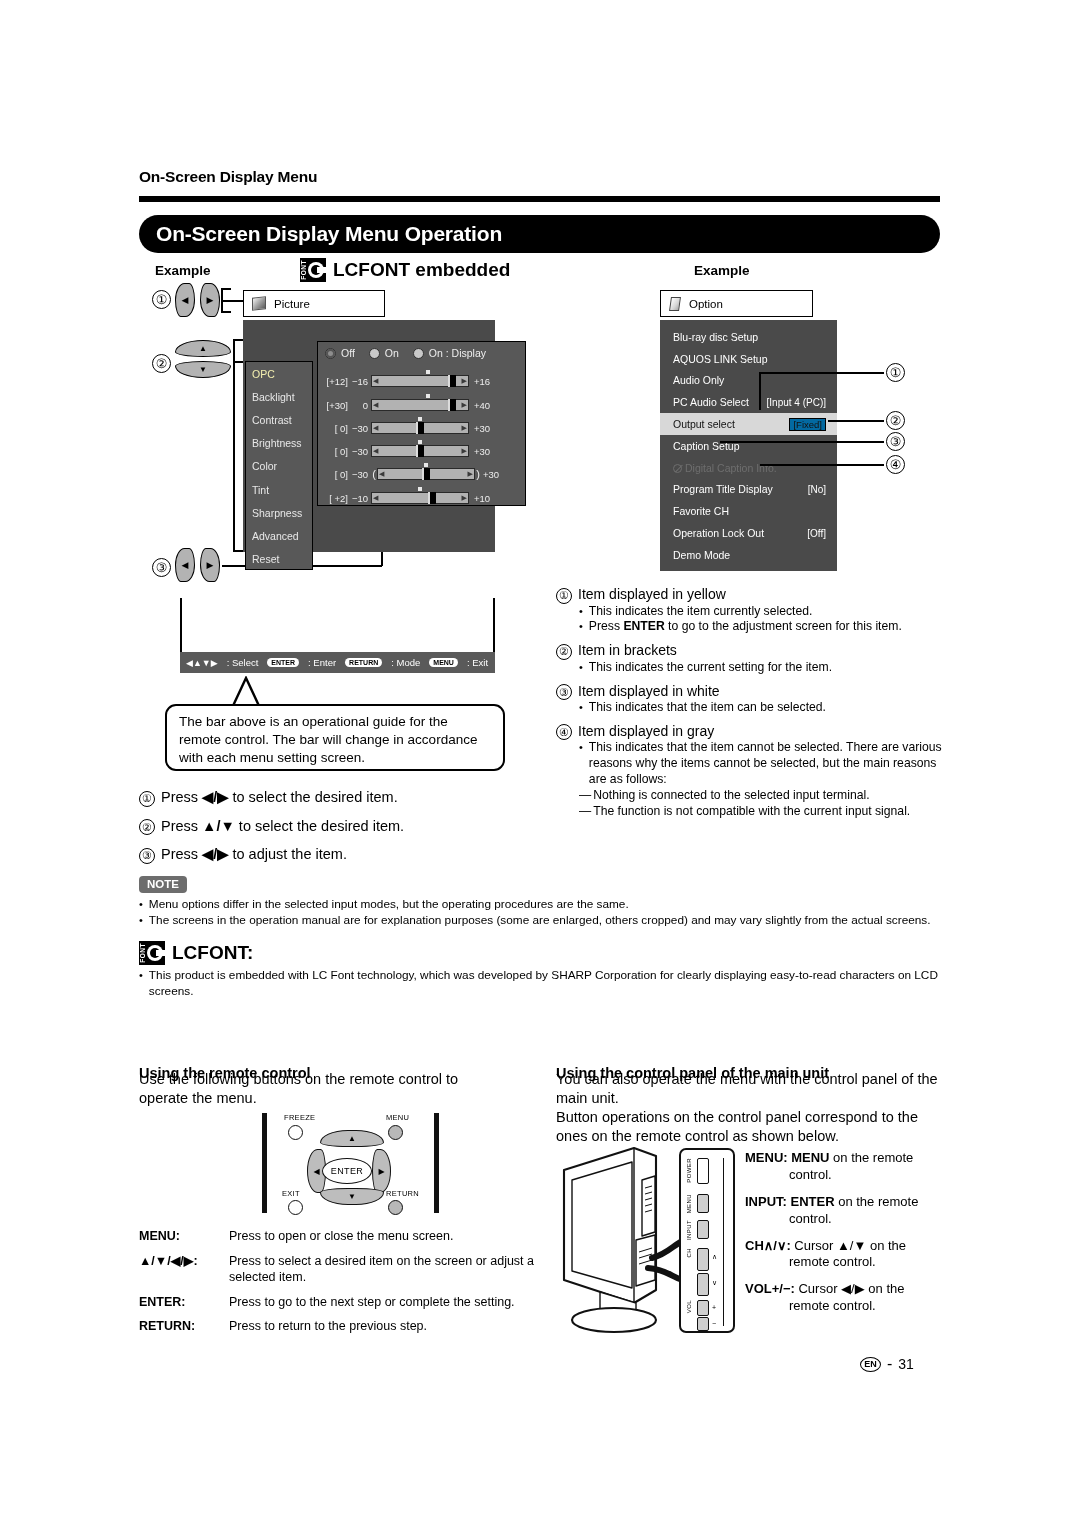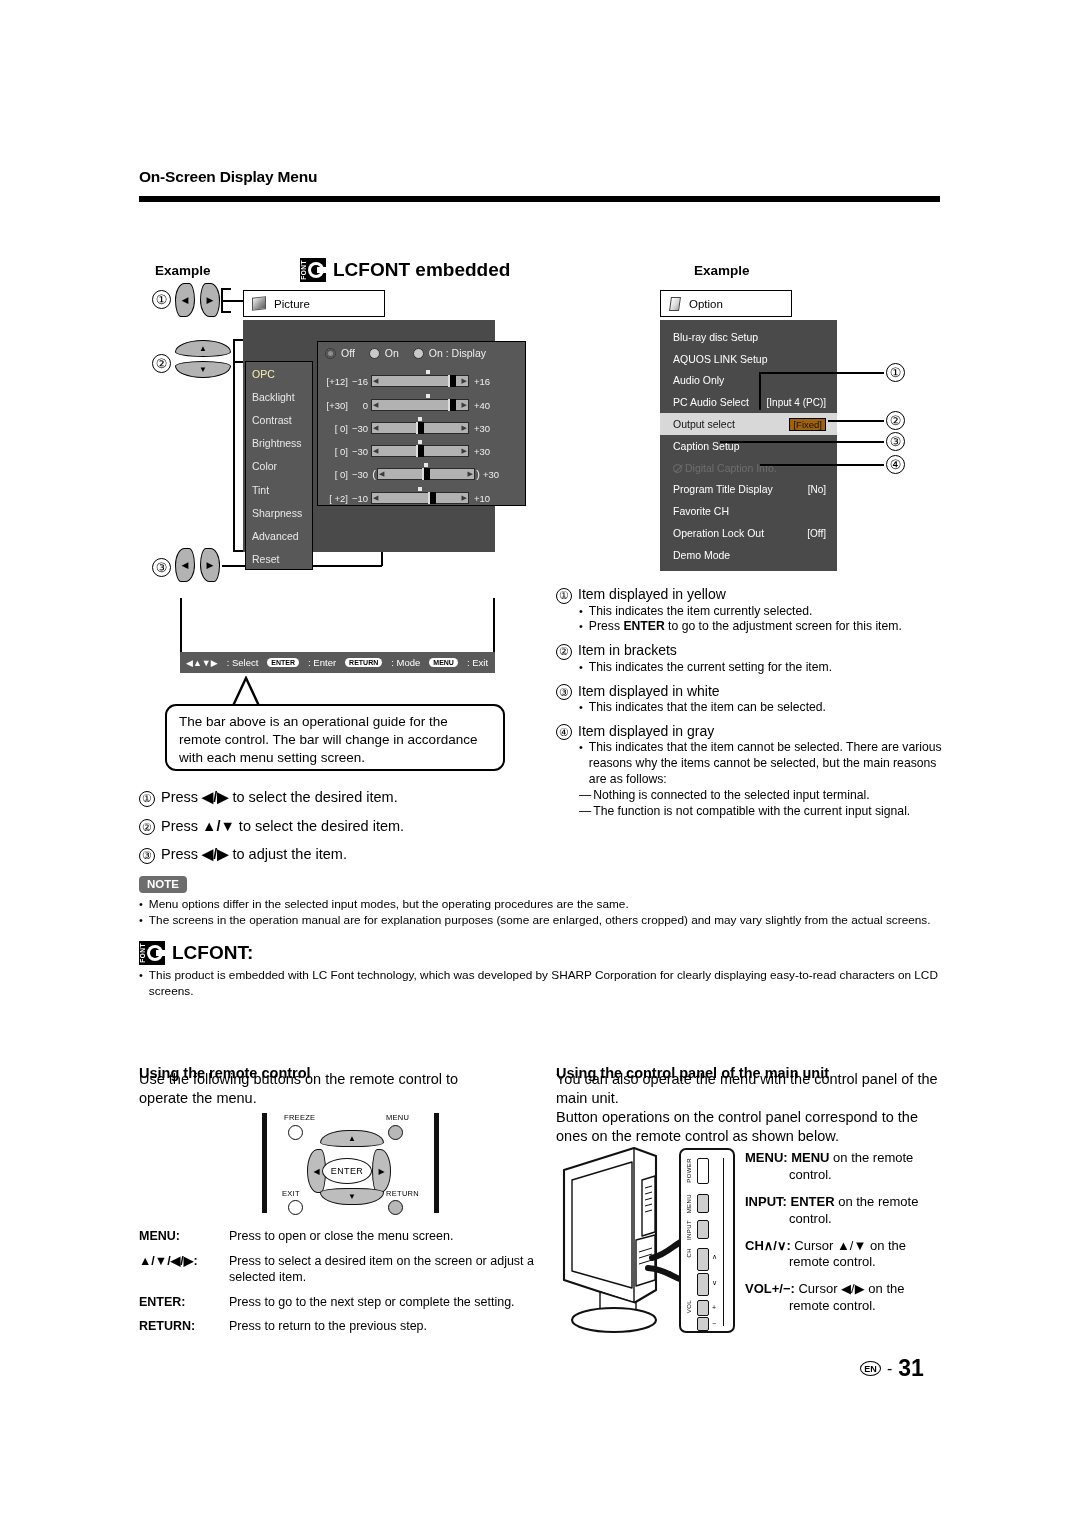--- a/index.html
+++ b/index.html
@@ -181,42 +181,42 @@
     font-size:11.5px; font-weight:bold; border-radius:4px; padding:2px 8px 3px;
   }
   #note-list { position:absolute; left:139px; top:897px; width:801px; font-size:11.8px; line-height:1.32; }
   .bl { display:flex; gap:6px; align-items:baseline; }
   .bl .dot { font-size:11px; }
 
   #lcfont-body { position:absolute; left:139px; top:968px; width:801px; font-size:11.8px; line-height:1.32; }
 
   
   #opt-tab {
-    position:absolute; left:660px; top:290px; width:132px; height:27px;
+    position:absolute; left:660px; top:290px; width:153px; height:27px;
     border:1.5px solid #000; background:#fff;
     display:flex; align-items:center; padding-left:9px; font-size:11.5px;
   }
   #opt-tab .ico {
     width:10px; height:14px; margin-right:9px; border:1.3px solid #444;
     background:linear-gradient(120deg,#fff 0%,#d8d8d8 60%,#a8a8a8 100%);
     transform:skewX(-8deg);
   }
   #opt-body {
     position:absolute; left:660px; top:320px; width:177px; height:251px;
     background:#4a4a4a; padding-top:6px;
   }
   #opt-body .oi {
     height:21.8px; display:flex; align-items:center; justify-content:space-between;
     padding:0 11px 0 13px; color:#fff; font-size:10.5px; white-space:nowrap;
   }
   #opt-body .oi.sel { background:#d8d8d8; color:#111; }
   #opt-body .oi.dim { color:#6e6e6e; }
   #opt-body .oi .val { font-size:10px; }
   #opt-body .oi.sel .val {
-    border:1.8px solid #000; background:#a16207; padding:0px 3px; font-size:9.5px;
+    border:1.8px solid #000; background:#0369a1; padding:0px 3px; font-size:9.5px;
   }
   .nosign {
     display:inline-block; width:9px; height:9px; border:1.3px solid #6e6e6e;
     border-radius:50%; position:relative; margin-right:3px; vertical-align:-1px;
   }
   .nosign::after {
     content:""; position:absolute; left:-0.5px; top:3px; width:10px; height:1.3px;
     background:#6e6e6e; transform:rotate(-45deg);
   }
 
@@ -286,30 +286,31 @@
   #mapping .mr { margin-bottom:10px; }
   #mapping .ind { padding-left:44px; }
 
   
   #footer { position:absolute; left:860px; top:1355px; display:flex; align-items:center; gap:6px; }
   #footer .en {
     display:inline-flex; align-items:center; justify-content:center;
     border:1.4px solid #000; border-radius:50%; width:21px; height:15px;
     font-size:9px; font-weight:bold;
   }
-  #footer .pg { font-size:23px; font-weight:bold; }
+  #footer .pg { font-size:14px; font-weight:normal; }
   b { font-weight:bold; }
 </style>
 </head>
 <body>
 
 <div class="page">
 
   <div class="running-head">On-Screen Display Menu</div>
   <div class="rule"></div>
+  <div class="band" id="band-osd">On-Screen Display Menu Operation</div>
 
   <div class="example-lbl" id="ex-left">Example</div>
   <div class="example-lbl" id="ex-right">Example</div>
 
   <div class="lcfont-logo" id="lcfont-head">
     <span class="lcfont-mark">
       <span class="vt">FONT</span>
       <span class="circ"></span>
         <span class="bar"></span>
     </span>

